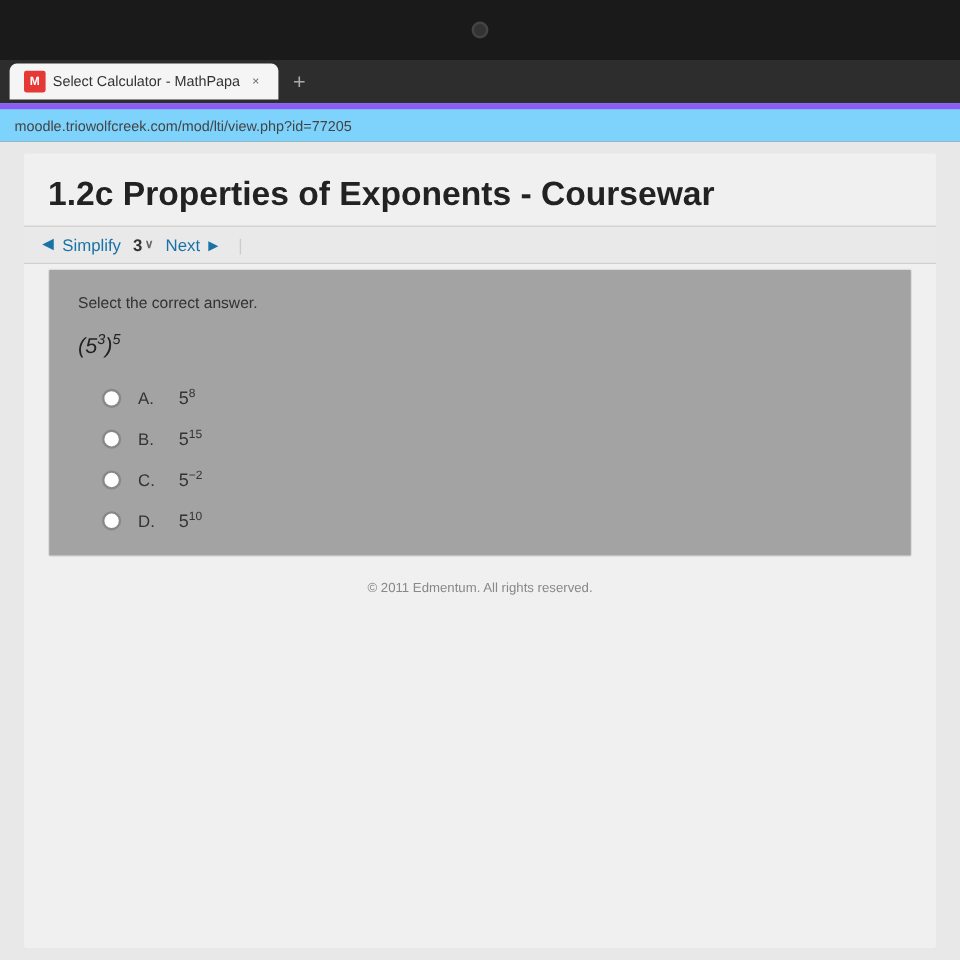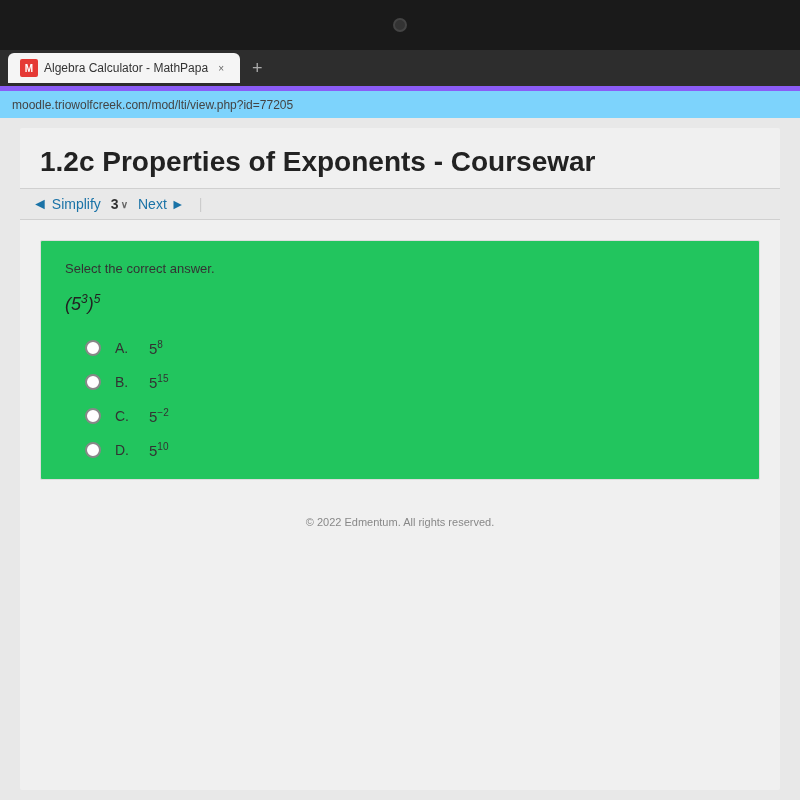--- a/index.html
+++ b/index.html
@@ -167,22 +167,22 @@
       margin: 0 4px;
     }
     .nav-context {
       color: #555;
       font-size: 13px;
       font-weight: 500;
     }
 
     
     .quiz-content {
-      background: #22c55e;
-      margin: 20px 20px;
+      background: #a3a3a3;
+      margin: 4px 20px;
       padding: 20px 24px;
       border-radius: 2px;
       border: 1px solid #ddd;
     }
 
     .instruction-text {
       font-size: 13px;
       color: #333;
       margin-bottom: 16px;
     }
@@ -258,21 +258,21 @@
 <body>
 
 <div class="camera-bar">
   <div class="camera-dot"></div>
 </div>
 
 <div class="browser-chrome">
   <div class="tab-bar">
     <div class="tab-active">
       <div class="tab-favicon">M</div>
-      <span>Algebra Calculator - MathPapa</span>
+      <span>Select Calculator - MathPapa</span>
       <span class="tab-close">×</span>
     </div>
     <span class="tab-new">+</span>
   </div>
   <div class="address-bar">
     <span class="address-bar-text">moodle.triowolfcreek.com/mod/lti/view.php?id=77205</span>
   </div>
 </div>
 
 <div class="page-content">
@@ -321,17 +321,17 @@
         </li>
         <li class="option-item">
           <div class="option-radio"></div>
           <span class="option-label">D.</span>
           <span class="option-value">5<sup>10</sup></span>
         </li>
       </ul>
     </div>
 
     <div class="quiz-footer">
-      <span>© 2022 Edmentum. All rights reserved.</span>
+      <span>© 2011 Edmentum. All rights reserved.</span>
     </div>
 
   </div>
 </div>
 
 </body></html>

